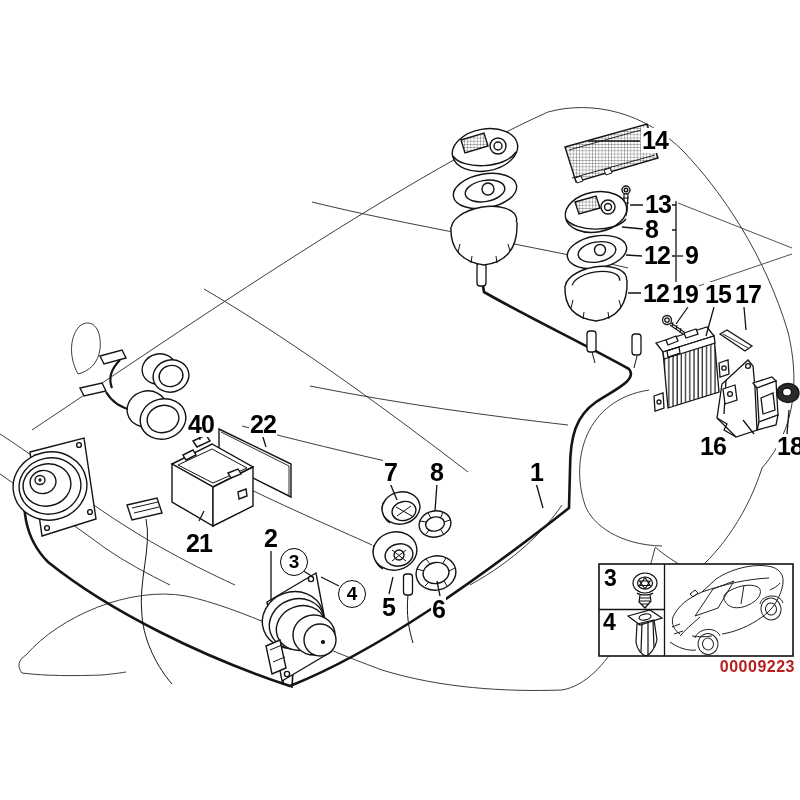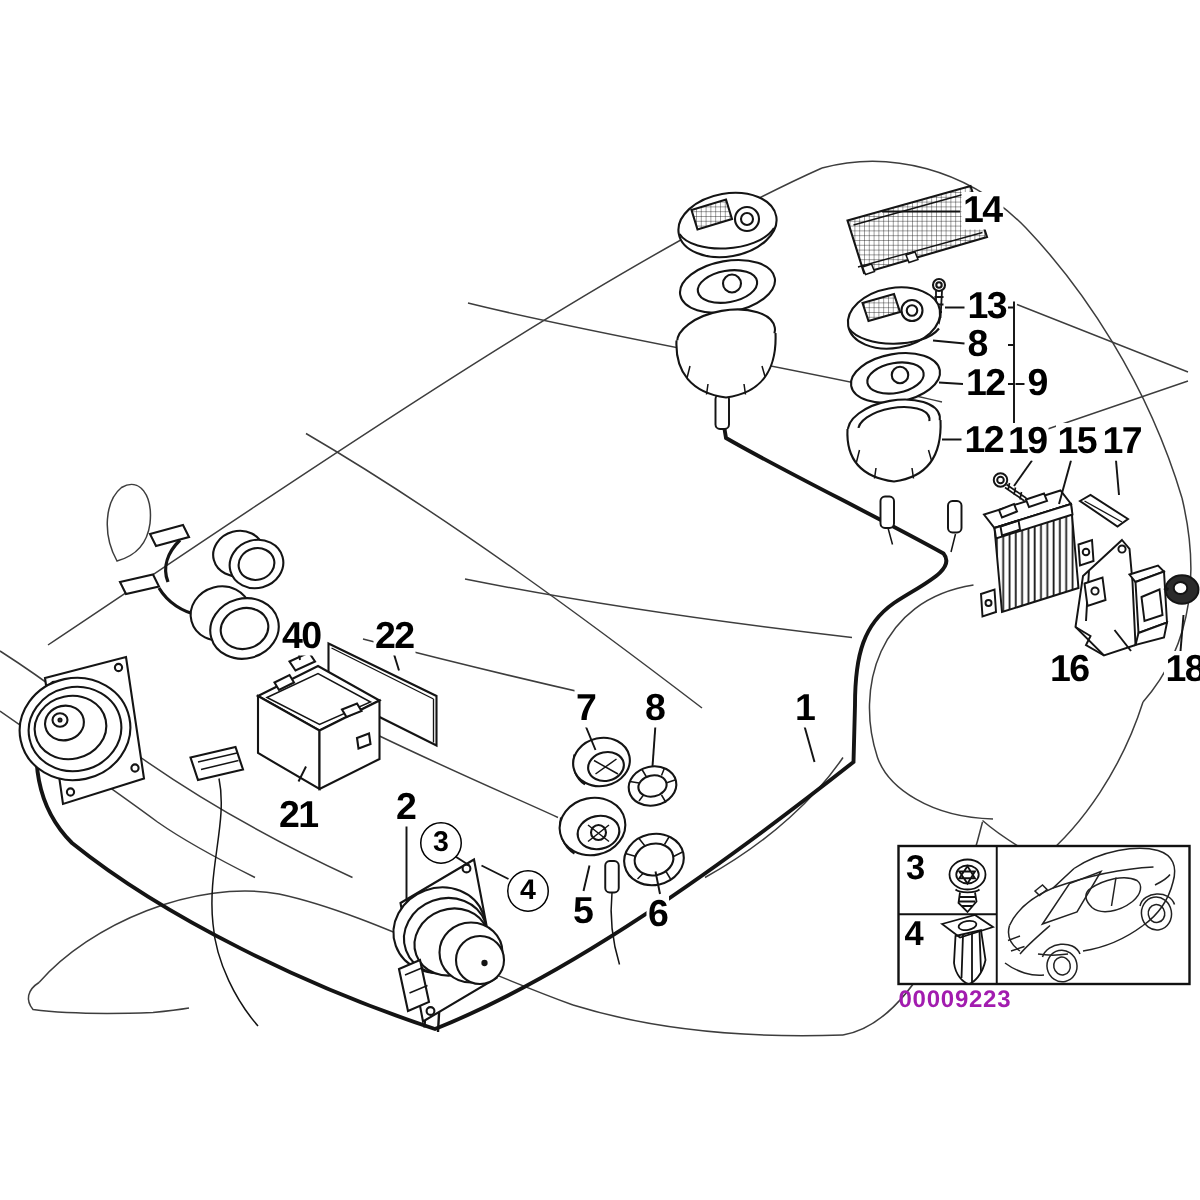--- a/index.html
+++ b/index.html
@@ -4,22 +4,22 @@
 <style>
   html,body{margin:0;padding:0;background:#fff;}
   .stage{position:relative;width:800px;height:800px;background:#fff;overflow:hidden;
          font-family:"Liberation Sans",sans-serif;}
   .stage svg{position:absolute;left:0;top:0;}
   .callout{position:absolute;font:700 25px/1 "Liberation Sans",sans-serif;color:#000;
            background:#fff;padding:0 1px;letter-spacing:-1px;white-space:nowrap;cursor:pointer;}
   .callout.circled{width:26px;height:26px;border:1.8px solid #000;border-radius:50%;
            text-align:center;font-size:19px;line-height:26px;padding:0;letter-spacing:0;}
   .inset-num{position:absolute;font:700 23px/1 "Liberation Sans",sans-serif;color:#000;cursor:pointer;}
-  .drawing-number{position:absolute;left:599px;top:659px;width:196px;text-align:left;
-           font:700 16px/1 "Liberation Sans",sans-serif;color:#a21caf;letter-spacing:.5px;}
+  .drawing-number{position:absolute;left:599px;top:659px;width:196px;text-align:right;
+           font:700 16px/1 "Liberation Sans",sans-serif;color:#b91c1c;letter-spacing:.5px;}
 </style>
 </head>
 <body>
 
 <div class="stage">
 <svg width="800" height="800" viewBox="0 0 800 800">
   <defs>
     <pattern id="pGrid" width="3.2" height="3.2" patternUnits="userSpaceOnUse">
       <path d="M0 0H3.2M0 0V3.2" stroke="#1a1a1a" stroke-width="0.55"></path>
     </pattern>

